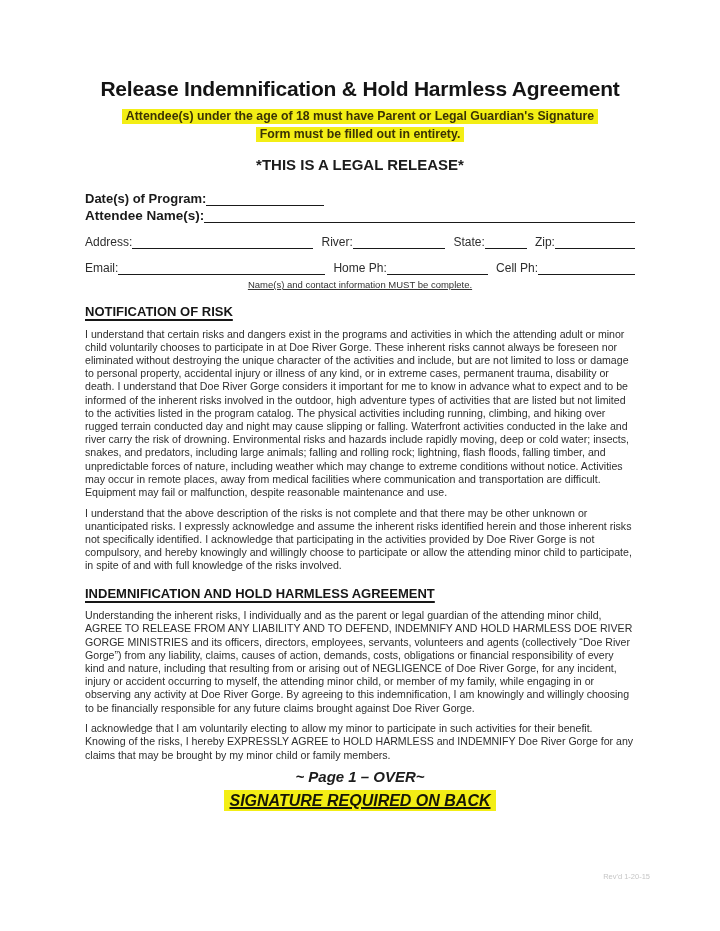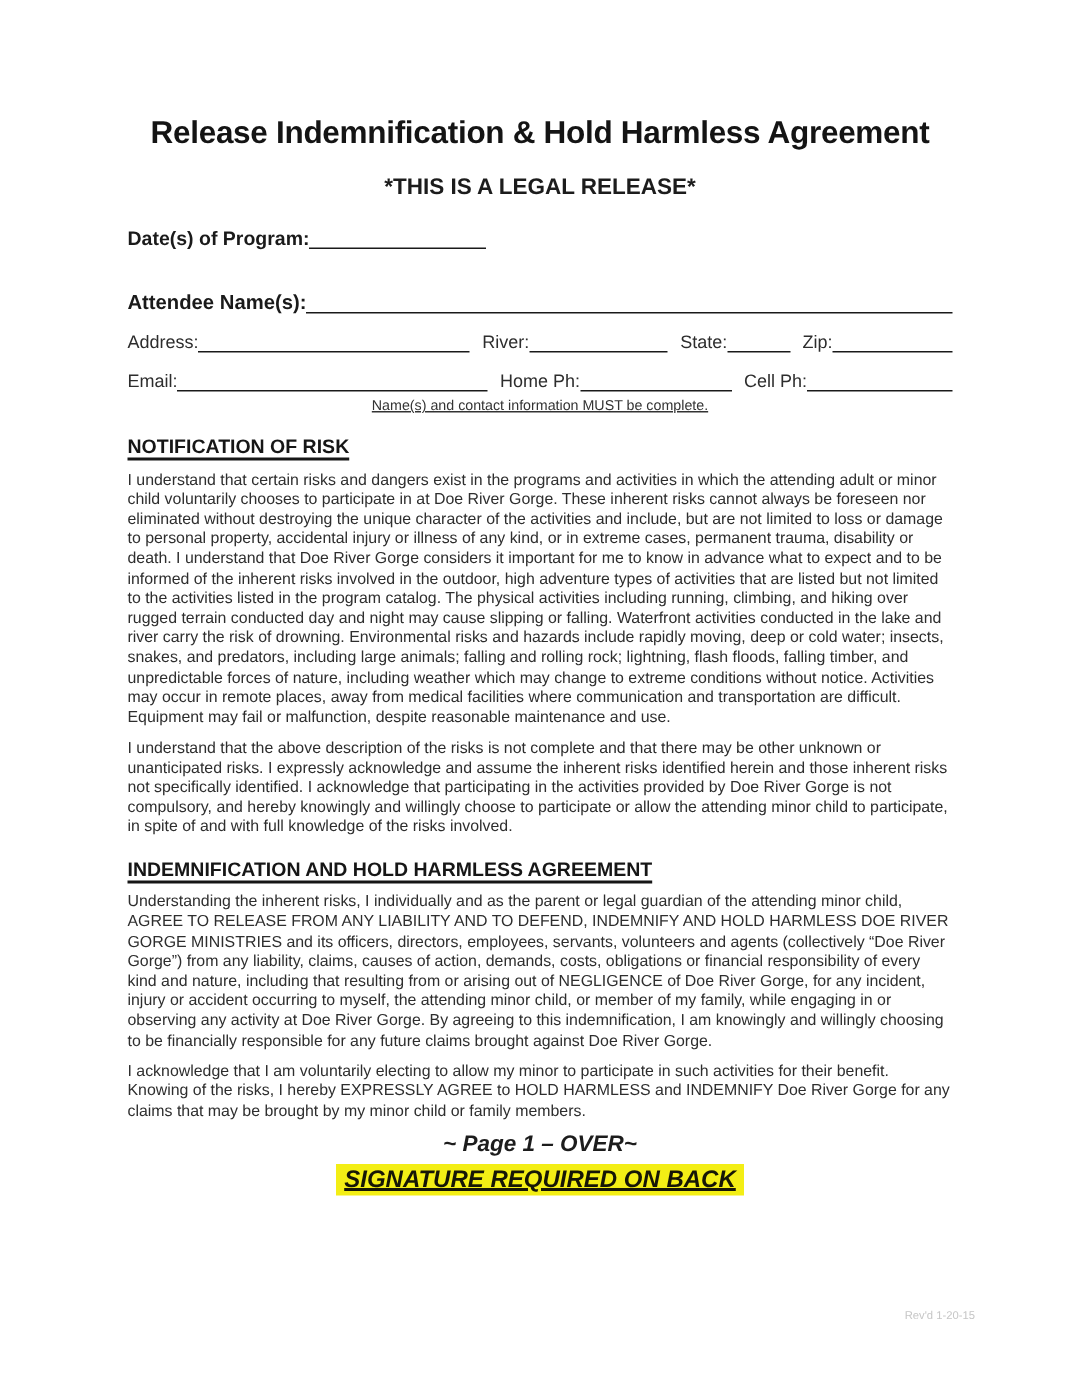--- a/index.html
+++ b/index.html
@@ -53,21 +53,21 @@
     border-bottom: 1.4px solid #1a1a1a;
     height: 14px;
     display: inline-block;
   }
   .date-row {
     margin-top: 17px;
     font-weight: bold; font-size: 13px; color: #1a1a1a;
   }
   .date-row .line { width: 118px; }
   .attendee-row {
-    margin-top: 28px;
+    margin-top: 2px;
     font-weight: bold; font-size: 13.5px; color: #1a1a1a;
   }
   .attendee-row .line { flex: 1; border-bottom-width: 1.8px; }
   .contact-row {
     font-size: 12px; color: #2d2d2d; margin-top: 11px;
   }
   .contact-row .lbl { padding-left: 0; }
   .contact-row .lbl + .line { margin-right: 0; }
   .gap { width: 8px; flex: none; }
   .f-a { flex: 2.15; } .f-b { flex: 1.1; } .f-c { flex: 0.5; } .f-d { flex: 0.95; }
@@ -125,20 +125,24 @@
     color: #c6c6c6;
   }
 </style>
 </head>
 <body>
 
 <div class="page">
 
   <div class="doc-title">Release Indemnification &amp; Hold Harmless Agreement</div>
 
+  <div class="hl-notes">
+    <span class="hl-line">Attendee(s) under the age of 18 must have Parent or Legal Guardian's Signature</span><br>
+    <span class="hl-line">Form must be filled out in entirety.</span>
+  </div>
 
   <div class="legal-release">*THIS IS A LEGAL RELEASE*</div>
 
   <div class="row date-row">
     <span class="lbl">Date(s) of Program:</span>
       <span class="line"></span>
   </div>
 
   <div class="row attendee-row">
     <span class="lbl">Attendee Name(s):</span>

